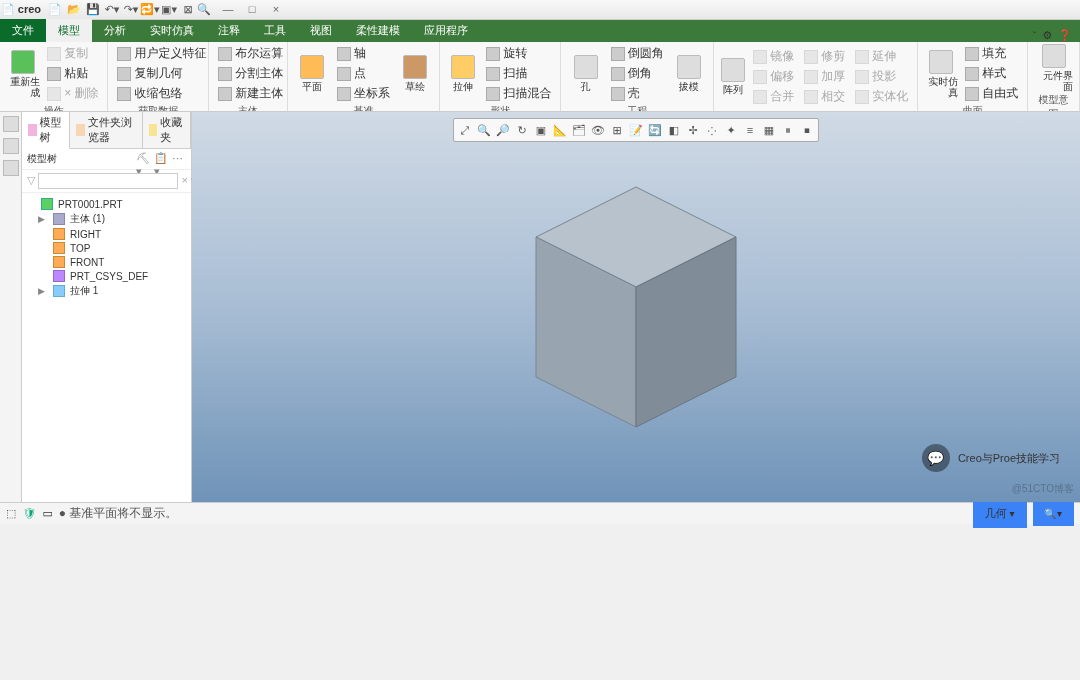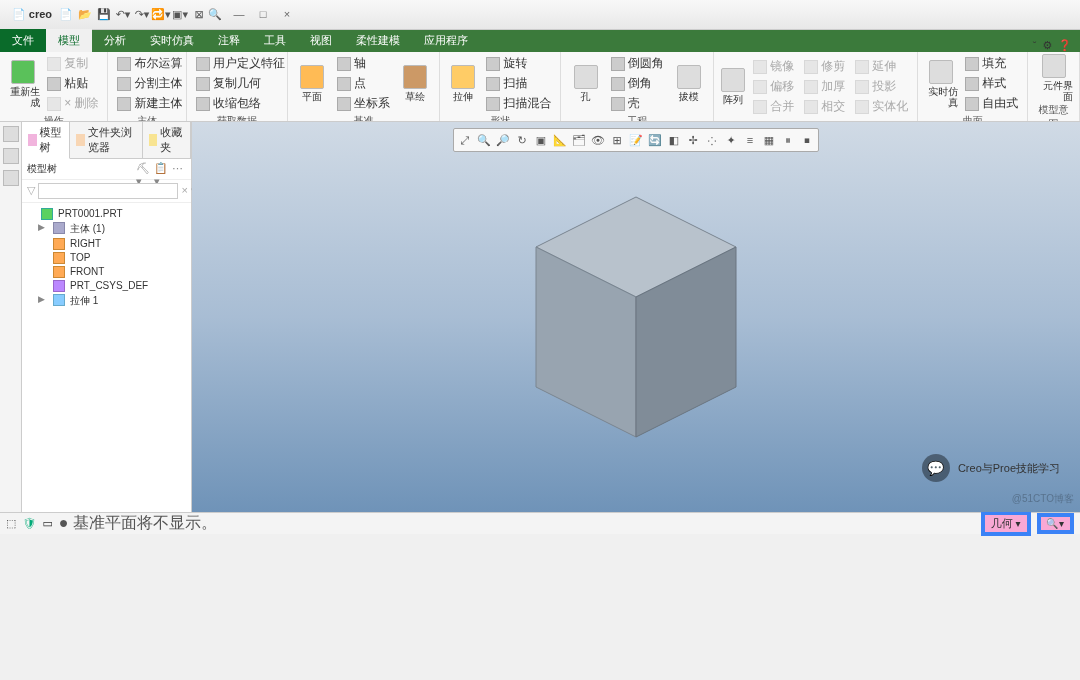--- a/index.html
+++ b/index.html
@@ -1,17 +1,17 @@
 <!DOCTYPE html>
 <html><head>
 <meta charset="utf-8">
 <style>
 *{box-sizing:border-box;margin:0;padding:0;font-family:"Microsoft YaHei",Arial,sans-serif;font-size:11px;color:#333}
 body{width:1080px;height:680px;background:#f0f0f0;overflow:hidden;position:relative}
-.titlebar{height:30px;background:linear-gradient(#f8f8f8,#e8e8e8);display:flex;align-items:center;padding:0 12px;border-bottom:1px solid #ccc}
+.titlebar{height:20px;background:linear-gradient(#f8f8f8,#e8e8e8);display:flex;align-items:center;padding:0 1px;border-bottom:1px solid #ccc}
 .titlebar .logo{color:#444;font-weight:bold;margin-right:6px}
 .qat{display:flex;gap:3px;align-items:center}
 .qat .ico{width:16px;height:16px;display:flex;align-items:center;justify-content:center;color:#555;cursor:pointer}
 .titlebar .title{flex:1;text-align:center;color:#666;font-size:11px}
 .wincontrols{display:flex;gap:8px}
 .wincontrols span{width:16px;text-align:center;color:#666;cursor:pointer}
 .tabs{height:22px;background:#3b7a3b;display:flex;align-items:end}
 .tab{padding:4px 12px;color:#fff;font-size:11px;cursor:pointer}
 .tab.file{background:#0a6b2a}
 .tab.active{background:#f0f0f0;color:#0a6b2a}
@@ -37,37 +37,37 @@
 .ptab{padding:3px 6px;font-size:10px;border-right:1px solid #ccc;display:flex;align-items:center;gap:3px;cursor:pointer}
 .ptab.active{background:#fff;border-bottom:1px solid #fff;margin-bottom:-1px}
 .ptab .pi{width:12px;height:12px;background:#d4a;opacity:.4}
 .panelhead{display:flex;align-items:center;padding:3px 5px;border-bottom:1px solid #eee;gap:4px}
 .panelhead .phl{font-size:10px;flex:1}
 .panelhead .phi{width:14px;height:14px;cursor:pointer;color:#888}
 .filterrow{display:flex;align-items:center;padding:3px 5px;gap:3px;border-bottom:1px solid #eee}
 .filterrow .fi{width:14px;height:14px;color:#aaa}
 .filterrow input{flex:1;border:1px solid #ccc;height:16px;padding:0 3px;font-size:10px}
 .tree{padding:4px 2px}
-.tnode{display:flex;gap:5px;padding:1px 2px;cursor:pointer}
+.tnode{display:flex;align-items:center;gap:5px;padding:1px 2px;cursor:pointer}
 .tnode .exp{width:10px;color:#888;font-size:9px}
 .tnode .ti{width:12px;height:12px}
 .tnode span{font-size:10px}
 .ti.part{background:#5ad160;border:1px solid #3a9}
 .ti.body{background:#aac;border:1px solid #88a}
 .ti.plane{background:#fa5;border:1px solid #c83}
 .ti.csys{background:#b8f;border:1px solid #96c}
 .ti.feat{background:#8cf;border:1px solid #6ac}
 .viewport{flex:1;position:relative;background:linear-gradient(#d0dae5 0%,#a8bdd4 50%,#6f93b8 100%)}
 .viewtoolbar{position:absolute;top:6px;left:50%;transform:translateX(-50%);background:#f8f8f8;border:1px solid #aaa;border-radius:2px;display:flex;padding:2px;gap:1px}
 .vtb{width:18px;height:18px;display:flex;align-items:center;justify-content:center;cursor:pointer;color:#555}
 .cube{position:absolute;left:50%;top:50%;transform:translate(-50%,-50%)}
 .statusbar{height:22px;background:#f4f4f4;border-top:1px solid #ccc;display:flex;align-items:center;padding:0 6px;gap:6px}
-.statusbar .sl{font-size:16px;color:#555}
+.statusbar .sl{font-size:12px;color:#555}
 .statusbar .sright{margin-left:auto;display:flex;gap:6px;align-items:center}
-.sbtn{padding:1px 6px;border:4px solid #3b82f6;background:#f9a8d4;font-size:10px;cursor:pointer}
+.sbtn{padding:1px 6px;border:6px solid #3b82f6;background:#3b82f6;font-size:10px;cursor:pointer}
 .watermark{position:absolute;right:20px;bottom:30px;font-size:22px;color:rgba(0,0,0,.55);display:flex;align-items:center;gap:8px;font-weight:500}
 .watermark .wm-ico{width:28px;height:28px;border-radius:50%;background:rgba(0,0,0,.4);display:flex;align-items:center;justify-content:center;color:#fff;font-size:14px}
 .credit{position:absolute;right:6px;bottom:6px;font-size:10px;color:rgba(0,0,0,.25)}
 </style>
 </head>
 <body>
 
 <div class="titlebar">
   <span class="logo">📄 <span>creo</span></span>
   <div class="qat">
@@ -127,52 +127,52 @@
           </div>
       </div>
     </div>
     <div class="glabel">操作</div>
   </div>
   <div class="rgroup">
     <div class="items">
         <div class="smallcol">
       <div class="smallbtn">
             <div class="si"></div>
+            <span>用户定义特征</span>
+          </div>
+      <div class="smallbtn">
+            <div class="si"></div>
+            <span>复制几何</span>
+          </div>
+      <div class="smallbtn">
+            <div class="si"></div>
+            <span>收缩包络</span>
+          </div>
+    </div>
+      </div>
+    <div class="glabel">获取数据</div>
+  </div>
+  <div class="rgroup">
+    <div class="items">
+        <div class="smallcol">
+      <div class="smallbtn">
+            <div class="si"></div>
             <span>布尔运算</span>
           </div>
       <div class="smallbtn">
             <div class="si"></div>
             <span>分割主体</span>
           </div>
       <div class="smallbtn">
             <div class="si"></div>
             <span>新建主体</span>
           </div>
     </div>
       </div>
     <div class="glabel">主体</div>
-  </div>
-  <div class="rgroup">
-    <div class="items">
-        <div class="smallcol">
-      <div class="smallbtn">
-            <div class="si"></div>
-            <span>用户定义特征</span>
-          </div>
-      <div class="smallbtn">
-            <div class="si"></div>
-            <span>复制几何</span>
-          </div>
-      <div class="smallbtn">
-            <div class="si"></div>
-            <span>收缩包络</span>
-          </div>
-    </div>
-      </div>
-    <div class="glabel">获取数据</div>
   </div>
   <div class="rgroup">
     <div class="items">
       <div class="bigbtn">
           <div class="bi" style="background:#fb5"></div>
           <span>平面</span>
         </div>
       <div class="smallcol">
         <div class="smallbtn">
             <div class="si"></div>

